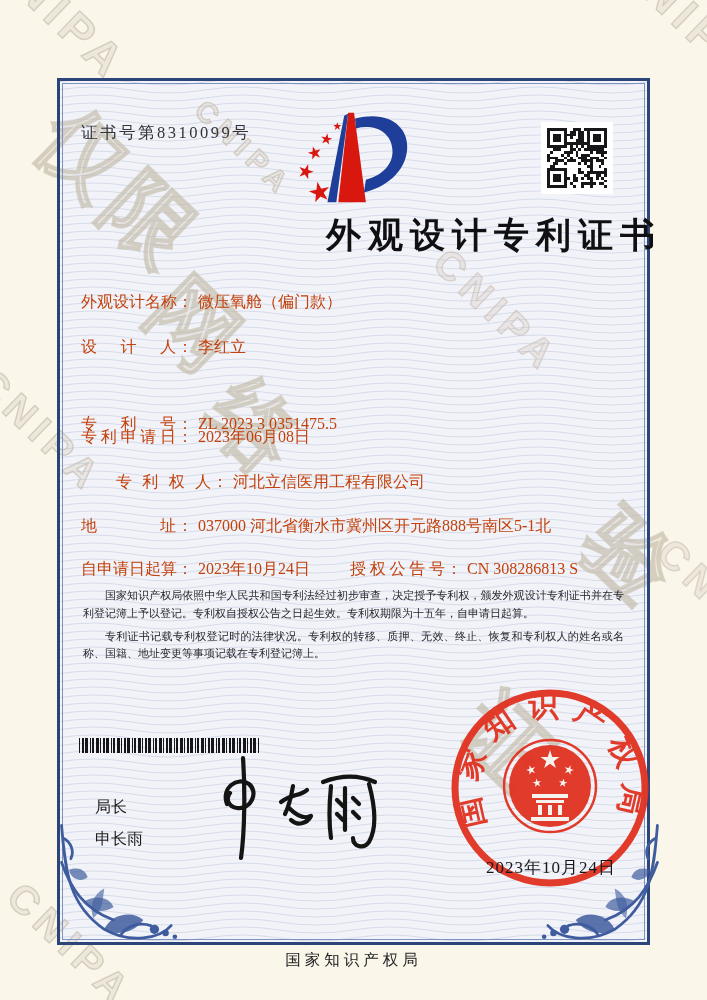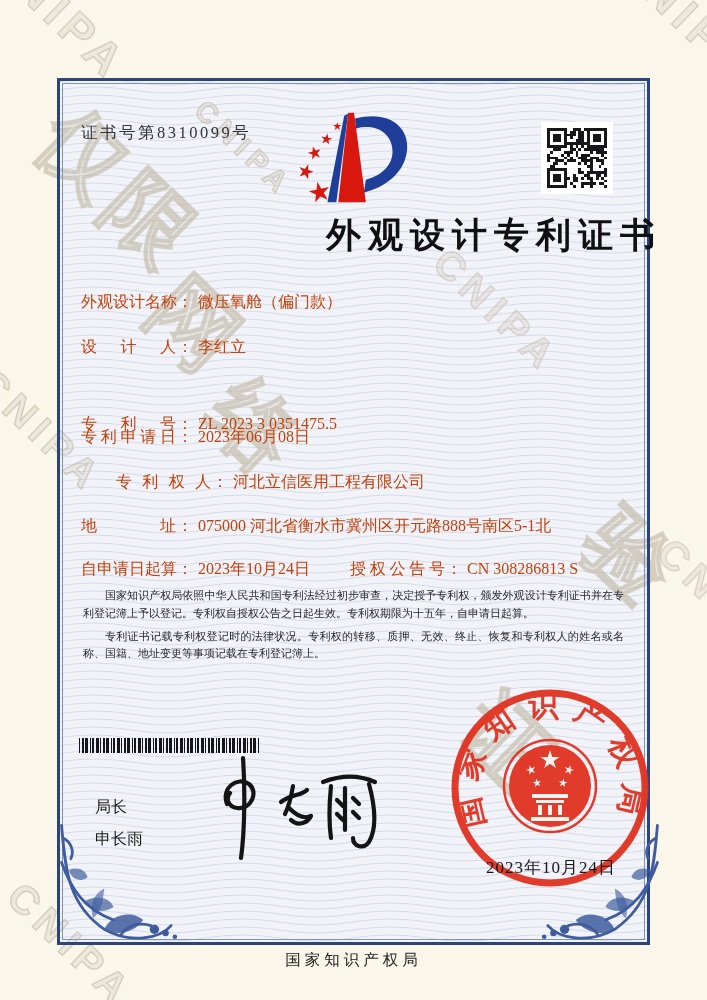--- a/index.html
+++ b/index.html
@@ -374,21 +374,21 @@
     <div class="row r2">
       <span class="flabel">专利号</span><span class="colon">：</span><span class="fvalue">ZL 2023 3 0351475.5</span>
     </div>
     <div class="row r3">
       <span class="flabel">专利申请日</span><span class="colon">：</span><span class="fvalue">2023年06月08日</span>
     </div>
     <div class="row r4">
       <span class="flabel">专利权人</span><span class="colon">：</span><span class="fvalue">河北立信医用工程有限公司</span>
     </div>
     <div class="row r5">
-      <span class="flabel">地址</span><span class="colon">：</span><span class="fvalue">075000 河北省衡水市冀州区开元路888号南区5-1北</span>
+      <span class="flabel">地址</span><span class="colon">：</span><span class="fvalue">037000 河北省衡水市冀州区开元路888号南区5-1北</span>
     </div>
     <div class="row r6">
       <span class="flabel">自申请日起算</span><span class="colon">：</span><span class="fvalue">2023年10月24日</span><span class="flabel g2">授权公告号</span><span class="colon">：</span><span class="fvalue">CN 308286813 S</span>
     </div>
 
     <div class="paras">
       <p>国家知识产权局依照中华人民共和国专利法经过初步审查，决定授予专利权，颁发外观设计专利证书并在专利登记簿上予以登记。专利权自授权公告之日起生效。专利权期限为十五年，自申请日起算。</p>
       <p>专利证书记载专利权登记时的法律状况。专利权的转移、质押、无效、终止、恢复和专利权人的姓名或名称、国籍、地址变更等事项记载在专利登记簿上。</p>
     </div>
 

